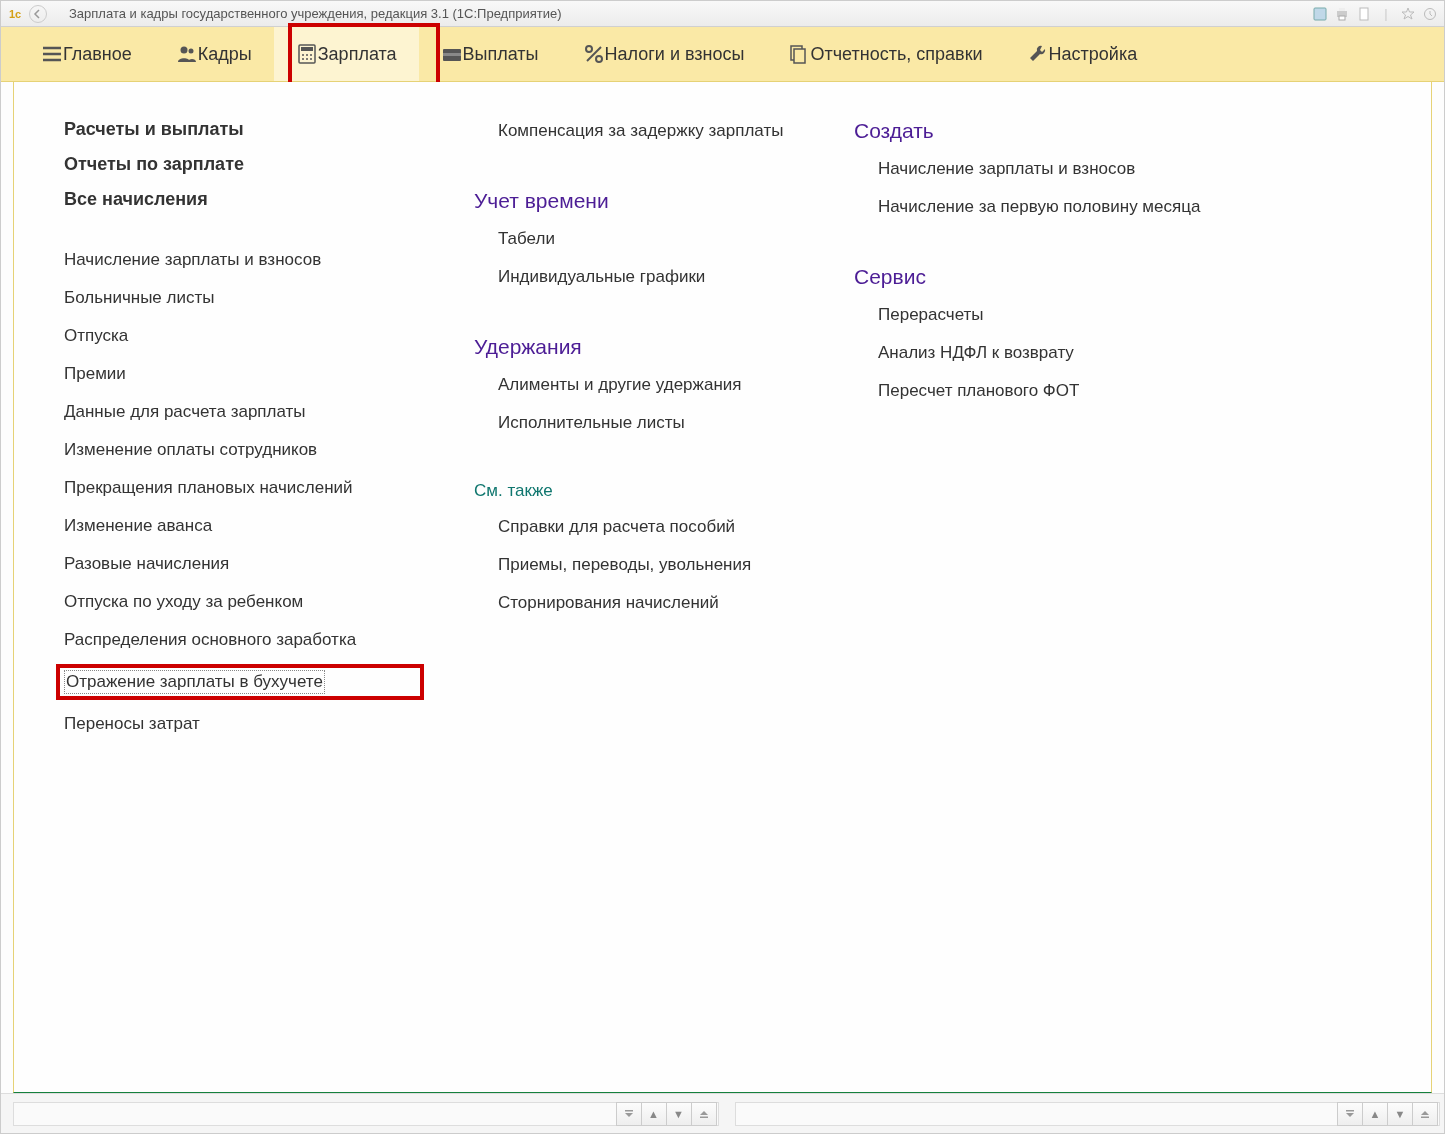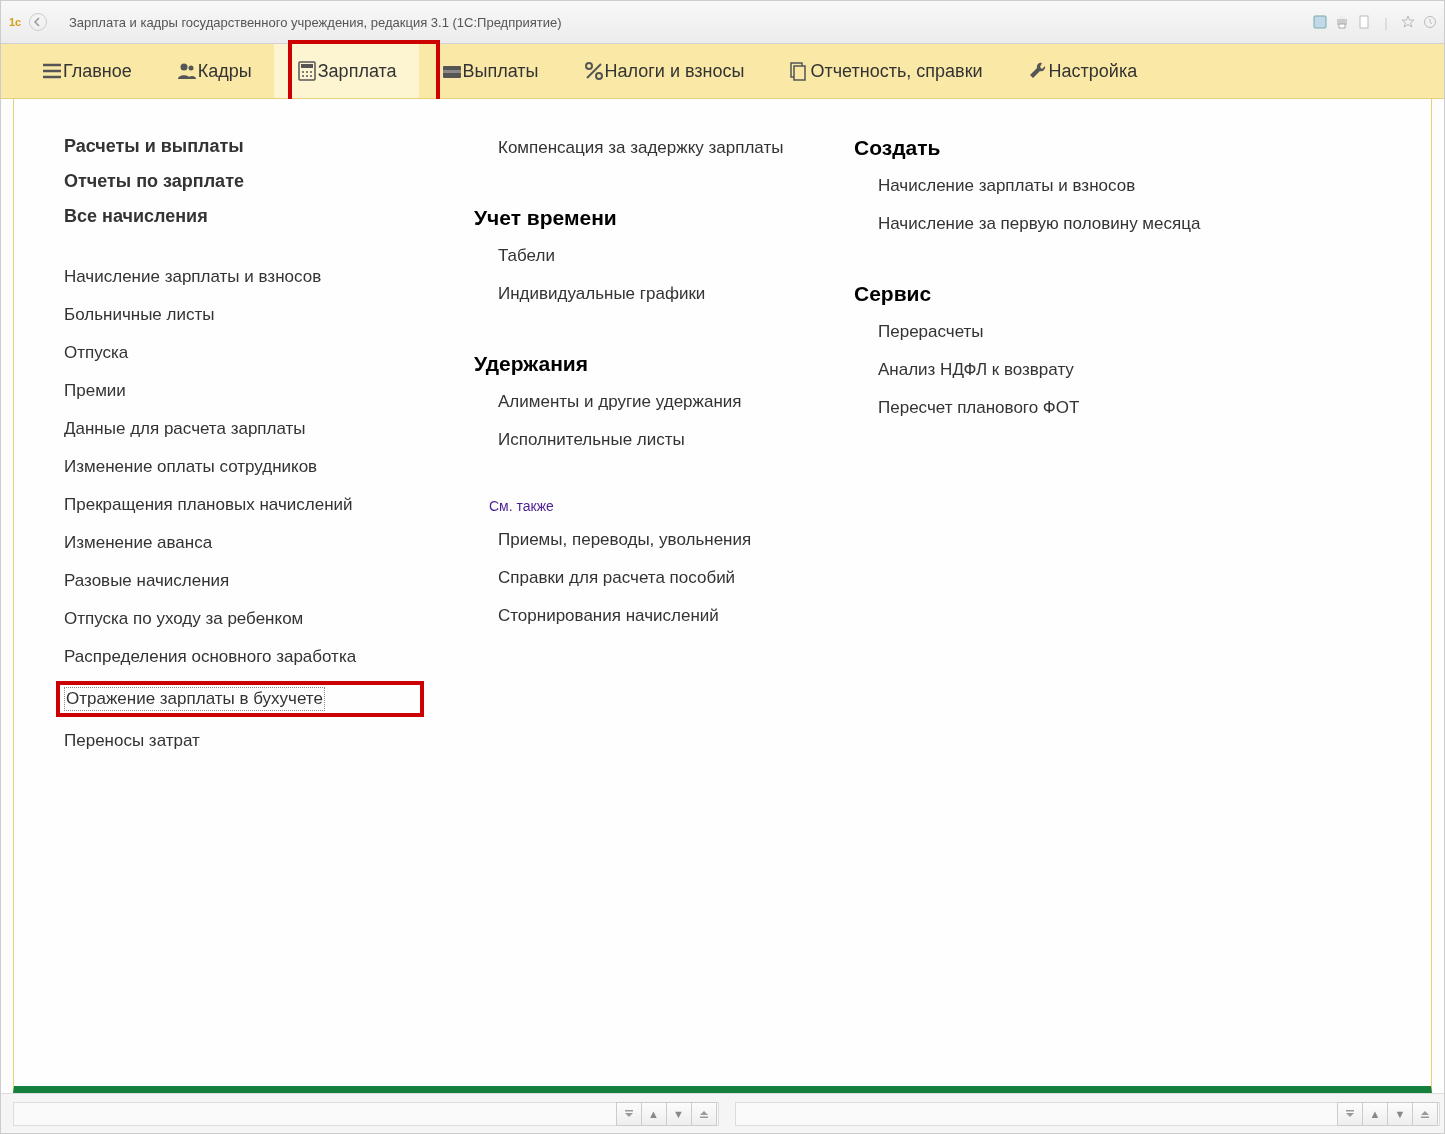--- a/index.html
+++ b/index.html
@@ -14,21 +14,21 @@
     }
     .window {
       background: #fdfdfd;
       border: 1px solid #ccc;
       width: 100%;
       height: 100%;
       display: flex;
       flex-direction: column;
     }
     .titlebar {
-      height: 43px;
+      height: 26px;
       background: linear-gradient(#f8f8f8, #ececec);
       border-bottom: 1px solid #d0d0d0;
       display: flex;
       align-items: center;
       padding: 0 6px;
       gap: 6px;
       font-size: 13px;
       color: #555;
     }
     .titlebar .tb-icon {
@@ -87,21 +87,21 @@
       pointer-events: none;
     }
 
     .content {
       flex: 1;
       background: #fefefe;
       position: relative;
       overflow: hidden;
       border-left: 1px solid #e6d276;
       border-right: 1px solid #e6d276;
-      border-bottom: 7px solid #15803d;
+      border-bottom: 1px solid #15803d;
       margin: 0 12px 0 12px;
     }
     .content-inner {
       padding: 35px 50px;
       display: flex;
       gap: 50px;
     }
     .col {
       display: flex;
       flex-direction: column;
@@ -111,33 +111,31 @@
     .col-2 { width: 330px; }
     .col-3 { width: 380px; }
     .section-bold {
       font-weight: bold;
       font-size: 18px;
       color: #333;
       padding: 2px 0;
       cursor: pointer;
     }
     .section-green {
-      color: #000000;
+      color: #4c1d95;
       font-size: 21px;
       padding: 2px 0;
       margin-top: 8px;
       cursor: pointer;
-      font-weight: bold;
     }
     .section-gray {
-      color: #4c1d95;
-      font-size: 14px;
+      color: #0f766e;
+      font-size: 17px;
       padding: 2px 0;
       margin-top: 8px;
-      margin-left: 15px;
     }
     .nav-link {
       font-size: 17px;
       color: #333;
       padding: 4px 0;
       cursor: pointer;
       white-space: nowrap;
     }
     .nav-link.indented {
       padding-left: 24px;
@@ -349,22 +347,22 @@
         <div class="spacer-md"></div>
         <div class="section-green">Учет времени</div>
         <div class="nav-link indented">Табели</div>
         <div class="nav-link indented">Индивидуальные графики</div>
         <div class="spacer-md"></div>
         <div class="section-green">Удержания</div>
         <div class="nav-link indented">Алименты и другие удержания</div>
         <div class="nav-link indented">Исполнительные листы</div>
         <div class="spacer-md"></div>
         <div class="section-gray">См. также</div>
+        <div class="nav-link indented">Справки для расчета пособий</div>
         <div class="nav-link indented">Приемы, переводы, увольнения</div>
-        <div class="nav-link indented">Справки для расчета пособий</div>
         <div class="nav-link indented">Сторнирования начислений</div>
       </div>
 
       <div class="col col-3">
         <div class="section-green" style="margin-top:0">Создать</div>
         <div class="nav-link indented">Начисление зарплаты и взносов</div>
         <div class="nav-link indented">Начисление за первую половину месяца</div>
         <div class="spacer-md"></div>
         <div class="section-green">Сервис</div>
         <div class="nav-link indented">Перерасчеты</div>

